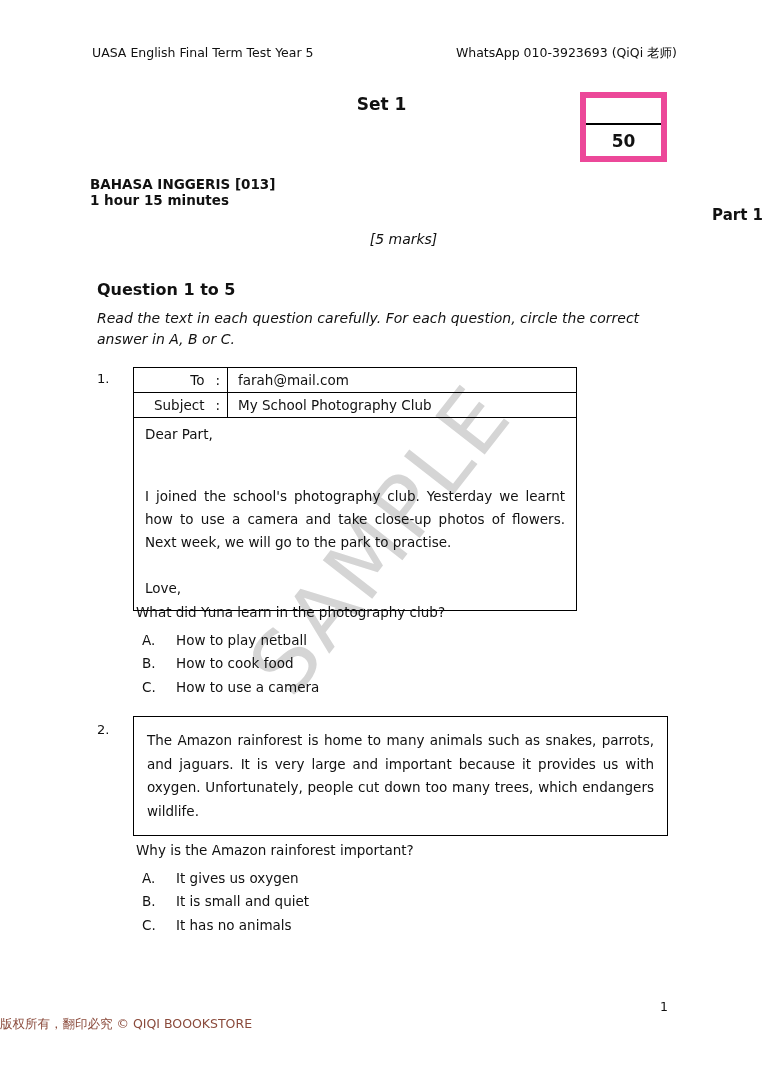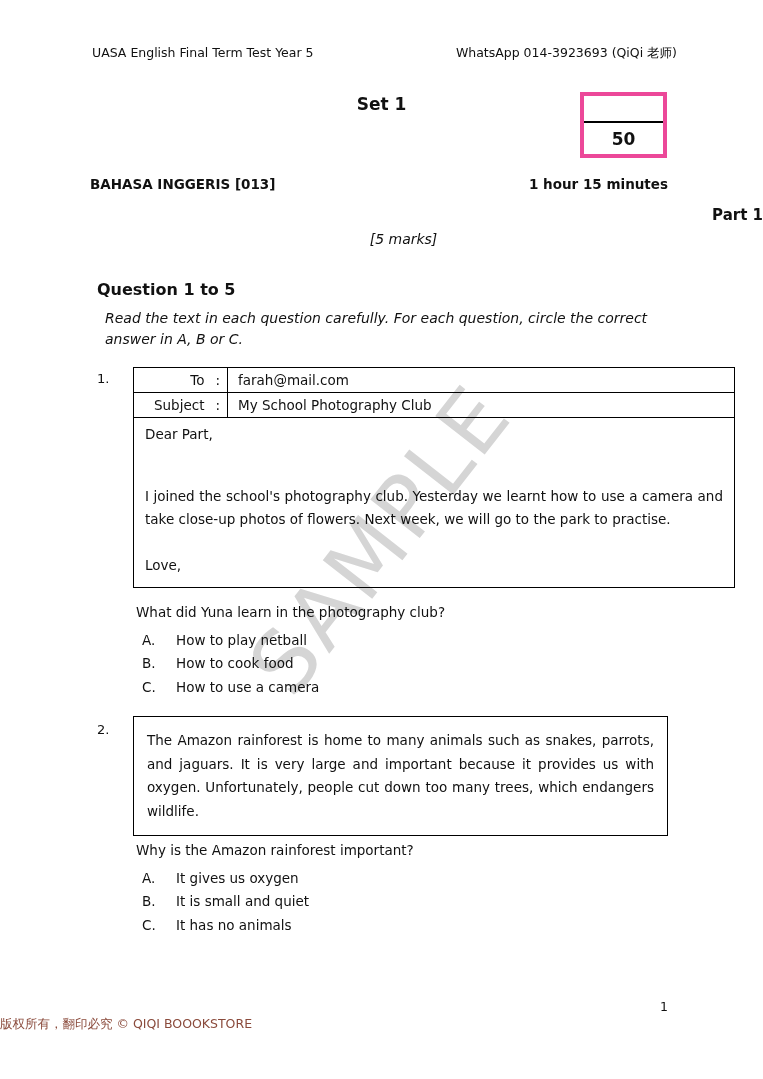--- a/index.html
+++ b/index.html
@@ -16,40 +16,40 @@
     font-size:86px; font-weight:400; letter-spacing:3px;
     color:#d5d5d5; white-space:nowrap; user-select:none;
   }
 
   
   .header-left  { left:92px;  top:45px;  font-size:12.5px; }
   .header-right { right:86px; top:45px;  font-size:12.5px; }
 
   .set-title { left:0; right:0; top:94px; text-align:center; font-size:17px; font-weight:bold; }
 
-  .score-box { left:580px; top:92px; width:87px; border:4px solid #ec4899; background:transparent; }
+  .score-box { left:580px; top:92px; width:87px; border:6px solid #ec4899; background:transparent; }
   .score-box .cell-top    { height:27px; border-bottom:2px solid #000; }
   .score-box .cell-bottom { height:31px; display:flex; align-items:center; justify-content:center;
                             font-size:17px; font-weight:bold; }
 
   .subject-row { left:90px; right:95px; top:176px; display:flex; justify-content:space-between;
-                 font-size:13.5px; font-weight:bold; }
+                 font-size:13.5px; font-weight:bold;flex-direction:column; }
 
   .part-title { left:0; right:0; top:206px; text-align:right; font-size:15px; font-weight:bold; }
   .part-marks { left:0; right:0; top:231px; text-align:center; font-size:14px; font-style:italic;padding-left:44px; }
 
   .section-heading { left:97px; top:280px; font-size:16px; font-weight:bold; }
-  .instructions { left:97px; top:308px; width:575px; font-size:14px; font-style:italic; line-height:21px;margin-left:8px; }
+  .instructions { left:97px; top:308px; width:575px; font-size:14px; font-style:italic; line-height:21px; }
 
   .q-number { font-size:13px; }
   .q1-number { left:97px; top:371px; }
   .q2-number { left:97px; top:722px; }
 
   
-  .email-table { left:133px; top:367px; width:602px; border:1.5px solid #000; font-size:13.5px; }
+  .email-table { left:133px; top:367px; width:444px; border:1.5px solid #000; font-size:13.5px; }
   .email-row { display:flex; border-bottom:1.5px solid #000; height:25px; align-items:center; }
   .email-label-cell { width:94px; border-right:1.5px solid #000; height:100%;
                       display:flex; align-items:center; justify-content:flex-end;
                       padding:0 7px 0 6px; gap:11px; }
   .email-value-cell { flex:1; padding-left:10px; }
   .email-body { padding:5px 11px 10px 11px; line-height:23px; }
   .email-paragraph { text-align:justify;margin-top:16px; }
   .blank-line { height:23px; }
 
   .q-question { font-size:13.5px; }
@@ -70,21 +70,21 @@
   .footer-copyright { left:0; right:0; top:1016px; text-align:left; font-size:12.5px; }
 </style>
 </head>
 <body>
 
 <div class="page">
 
   <div class="watermark" style="color: rgb(213, 213, 213);">SAMPLE</div>
 
   <div class="layer header-left">UASA English Final Term Test Year 5</div>
-  <div class="layer header-right">WhatsApp 014-3923693 (QiQi 老师)</div>
+  <div class="layer header-right">WhatsApp 010-3923693 (QiQi 老师)</div>
 
   <div class="layer set-title">Set 1</div>
 
   <div class="layer score-box">
     <div class="cell-top"></div>
     <div class="cell-bottom">50</div>
   </div>
 
   <div class="layer subject-row">
     <span>BAHASA INGGERIS [013]</span>

